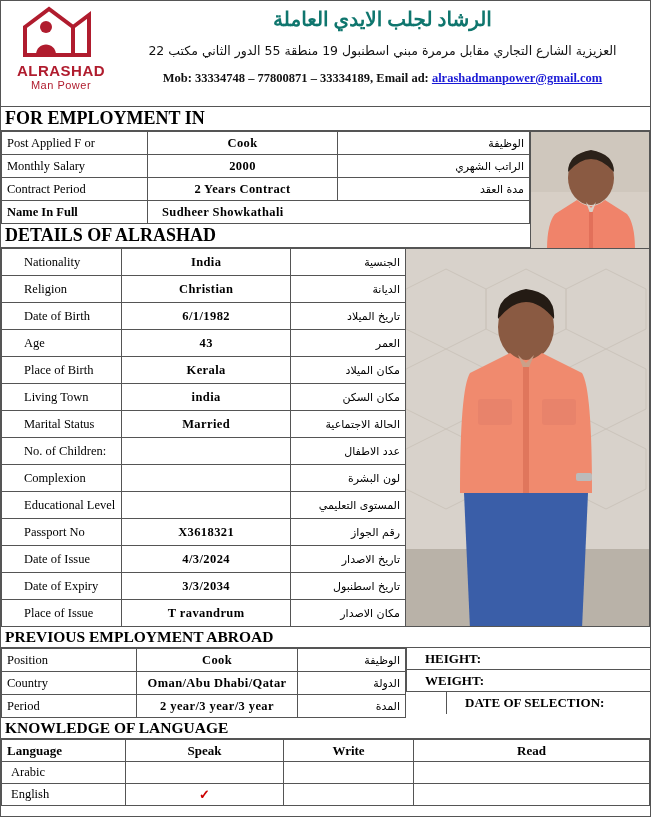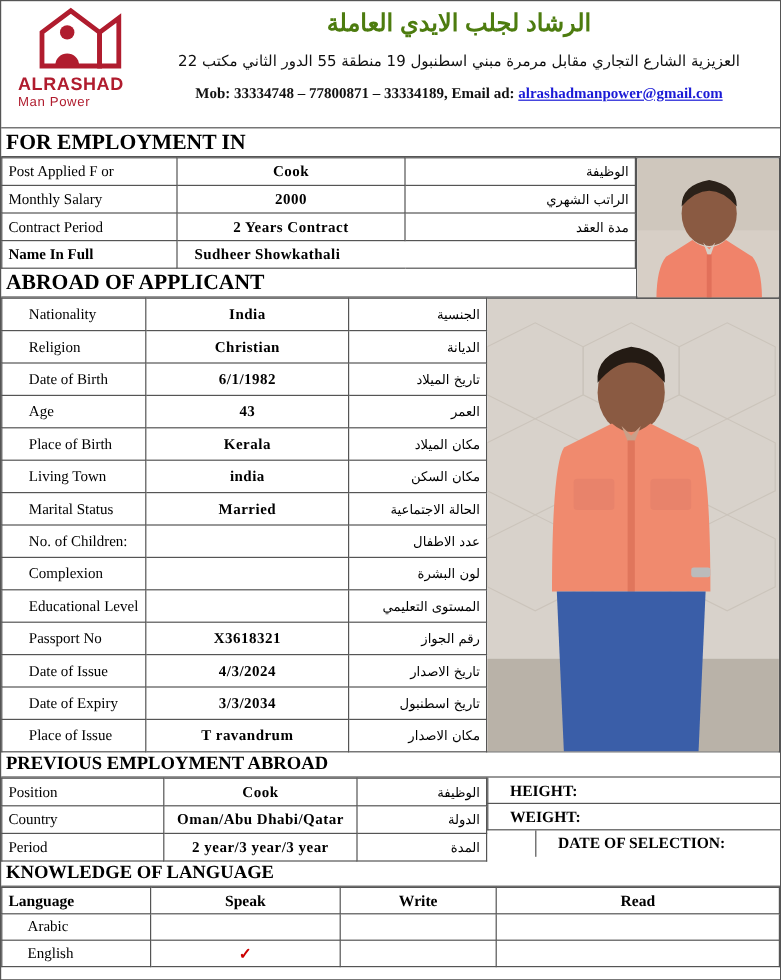--- a/index.html
+++ b/index.html
@@ -17,41 +17,42 @@
     border:1px solid #555;
   }
   
   .header{
     position:relative;
     height:106px;
     border-bottom:1px solid #555;
     box-sizing:border-box;
   }
   .logo{
-    position:absolute;left:14px;top:4px;width:112px;height:92px;
+    position:absolute;left:4px;top:4px;width:112px;height:92px;
+    text-align:center;
   }
   .logo-mark{
     width:84px;height:56px;margin:0 auto;position:relative;
   }
   .logo-mark svg{display:block;}
   .logo-text1{
     font-family:"Liberation Sans", sans-serif;
     font-weight:bold;font-size:15px;color:#b01c2e;letter-spacing:.5px;
     margin-top:1px;
   }
   .logo-text2{
     font-family:"Liberation Sans", sans-serif;
     font-size:11px;color:#b01c2e;letter-spacing:.5px;
   }
   .head-ar-title{
     position:absolute;left:120px;right:6px;top:6px;
     text-align:center;
     direction:rtl;
-    font-family:Liberation Sans, sans-serif;
-    font-weight:bold;font-size:20px;color:#4d7c0f;
+    font-family:Liberation Serif, serif;
+    font-weight:bold;font-size:20px;color:#0f766e;
   }
   .head-ar-addr{
     position:absolute;left:120px;right:6px;top:42px;
     text-align:center;direction:rtl;
     font-family:"DejaVu Sans", sans-serif;
     font-size:12.5px;color:#111;
   }
   .head-contact{
     position:absolute;left:120px;right:6px;top:70px;
     text-align:center;
@@ -128,21 +129,21 @@
     box-sizing:border-box;
     background:rgba(255,255,255,0);
   }
   .prev-right div:last-child{border-bottom:0;margin-left:40px;}
   
   .lang-table td{height:22px;}
   .lang-table .lh{width:124px;font-weight:bold;font-size:13px;padding-left:5px;}
   .lang-table .c1{width:158px;font-weight:bold;font-size:13px;text-align:center;}
   .lang-table .c2{width:130px;font-weight:bold;font-size:13px;text-align:center;}
   .lang-table .c3{font-weight:bold;font-size:13px;text-align:center;margin-top:20px;}
-  .lang-table .lname{font-size:12.5px;padding-left:21px;}
+  .lang-table .lname{font-size:12.5px;padding-left:9px;}
   .tick{color:#cc0000;font-size:14px;font-weight:bold;}
   
   .ph-bg{position:absolute;inset:0;}
 </style>
 </head>
 <body>
 
 <div class="page">
 
   <div class="header">
@@ -197,21 +198,21 @@
         <rect x="0" y="0" width="120" height="60" fill="#cfc7bd"></rect>
         <ellipse cx="60" cy="46" rx="23" ry="27" fill="#8a5a42"></ellipse>
         <path d="M37 40 Q60 14 83 40 Q83 22 60 18 Q37 22 37 40 Z" fill="#2b2119"></path>
         <path d="M46 68 Q60 80 74 68 L96 82 Q104 92 104 118 L16 118 Q16 92 24 82 Z" fill="#f0836a"></path>
         <path d="M55 70 L60 84 L65 70 L60 76 Z" fill="#d7cfc6"></path>
         <rect x="58" y="80" width="4" height="38" fill="#e2705a"></rect>
       </svg>
     </div>
   </div>
 
-  <div class="sec-bar">ABROAD OF APPLICANT</div>
+  <div class="sec-bar">DETAILS OF ALRASHAD</div>
 
   <div class="details-wrap">
     <table class="det-table">
       <tbody>
           <tr>
             <td class="lbl">Nationality</td>
             <td class="val">India</td>
             <td class="ar">الجنسية</td>
           </tr>
       <tr>

